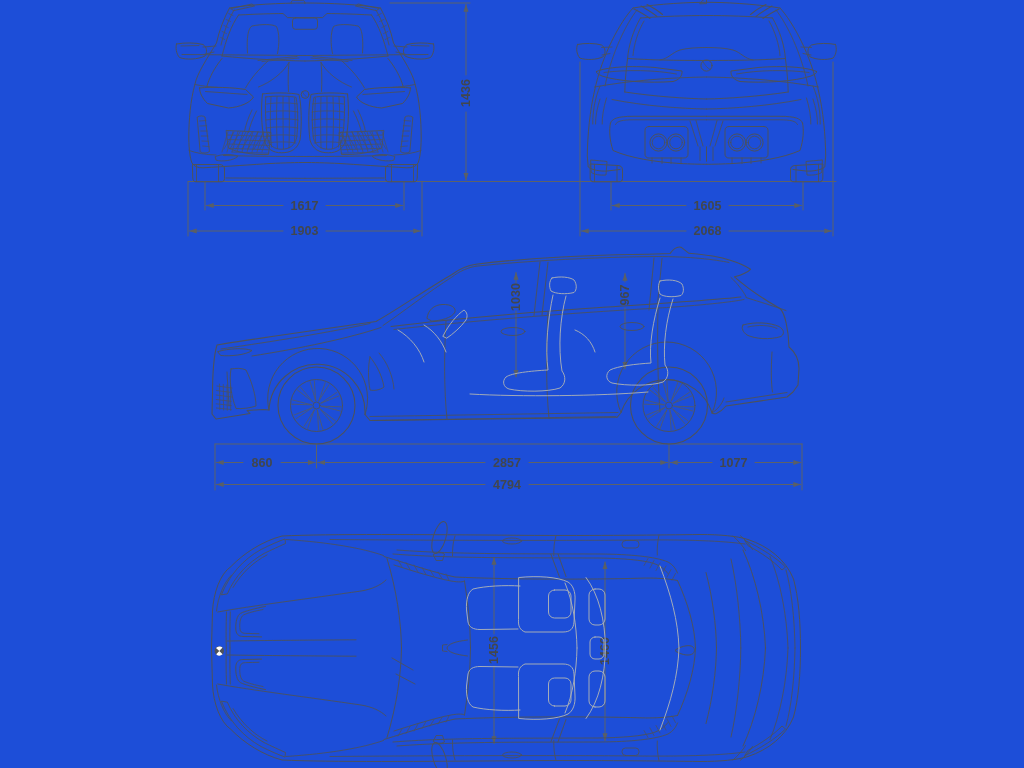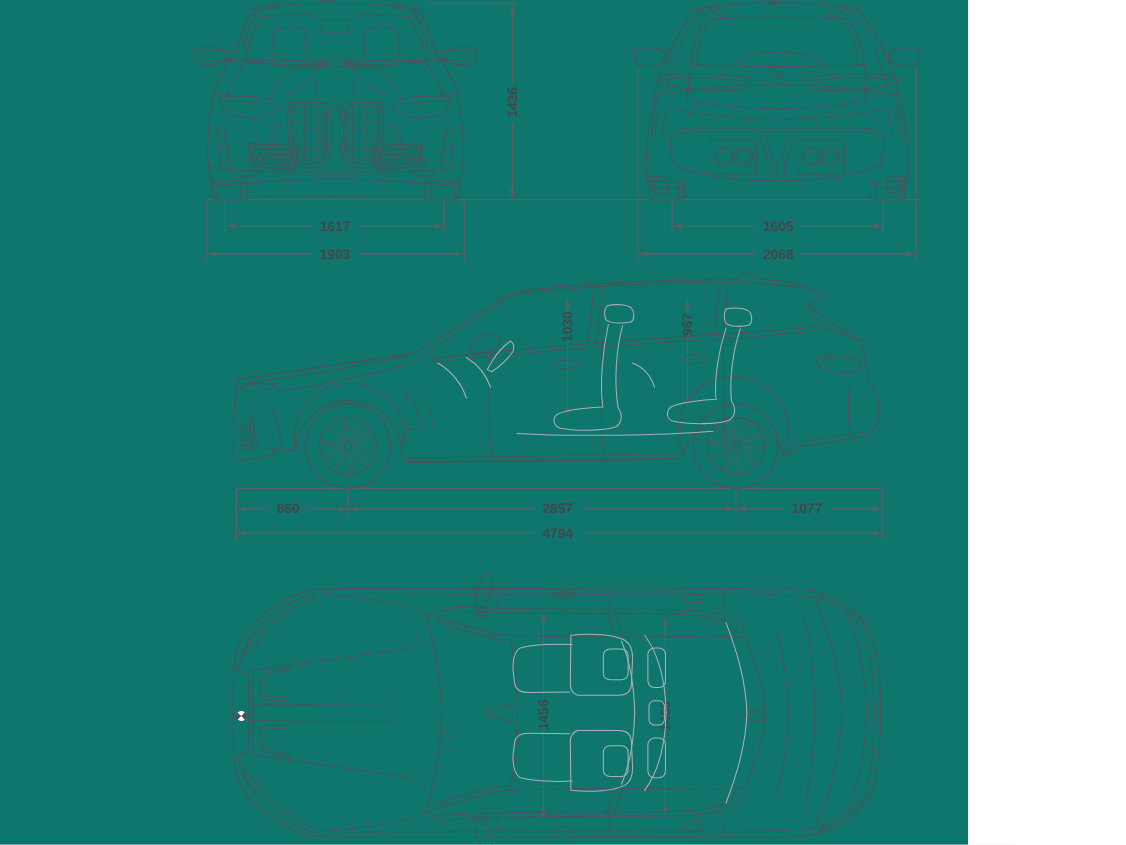--- a/index.html
+++ b/index.html
@@ -1,16 +1,16 @@
 <!DOCTYPE html>
 <html><head>
 <meta charset="utf-8">
 <style>
   html,body{margin:0;padding:0;background:#ffffff;}
-  .wrap{width:880px;height:768px;position:relative;overflow:hidden;background:#0f766e;}
+  .wrap{width:1024px;height:768px;position:relative;overflow:hidden;background:#1d4ed8;}
   svg{display:block;filter:blur(0.35px);}
   text{font-family:"Liberation Sans",sans-serif;fill:#42474d;}
 </style>
 </head>
 <body>
 <div class="wrap">
 <svg width="1024" height="768" viewBox="0 0 1024 768" fill="none" stroke-linecap="round" stroke-linejoin="round">
 <defs>
 <marker id="ar" viewBox="0 0 10 10" refX="9" refY="5" markerWidth="8" markerHeight="8" orient="auto-start-reverse">
   <path d="M0,1.8 L9.5,5 L0,8.2 z" fill="#5a5f65" stroke="none"></path>

